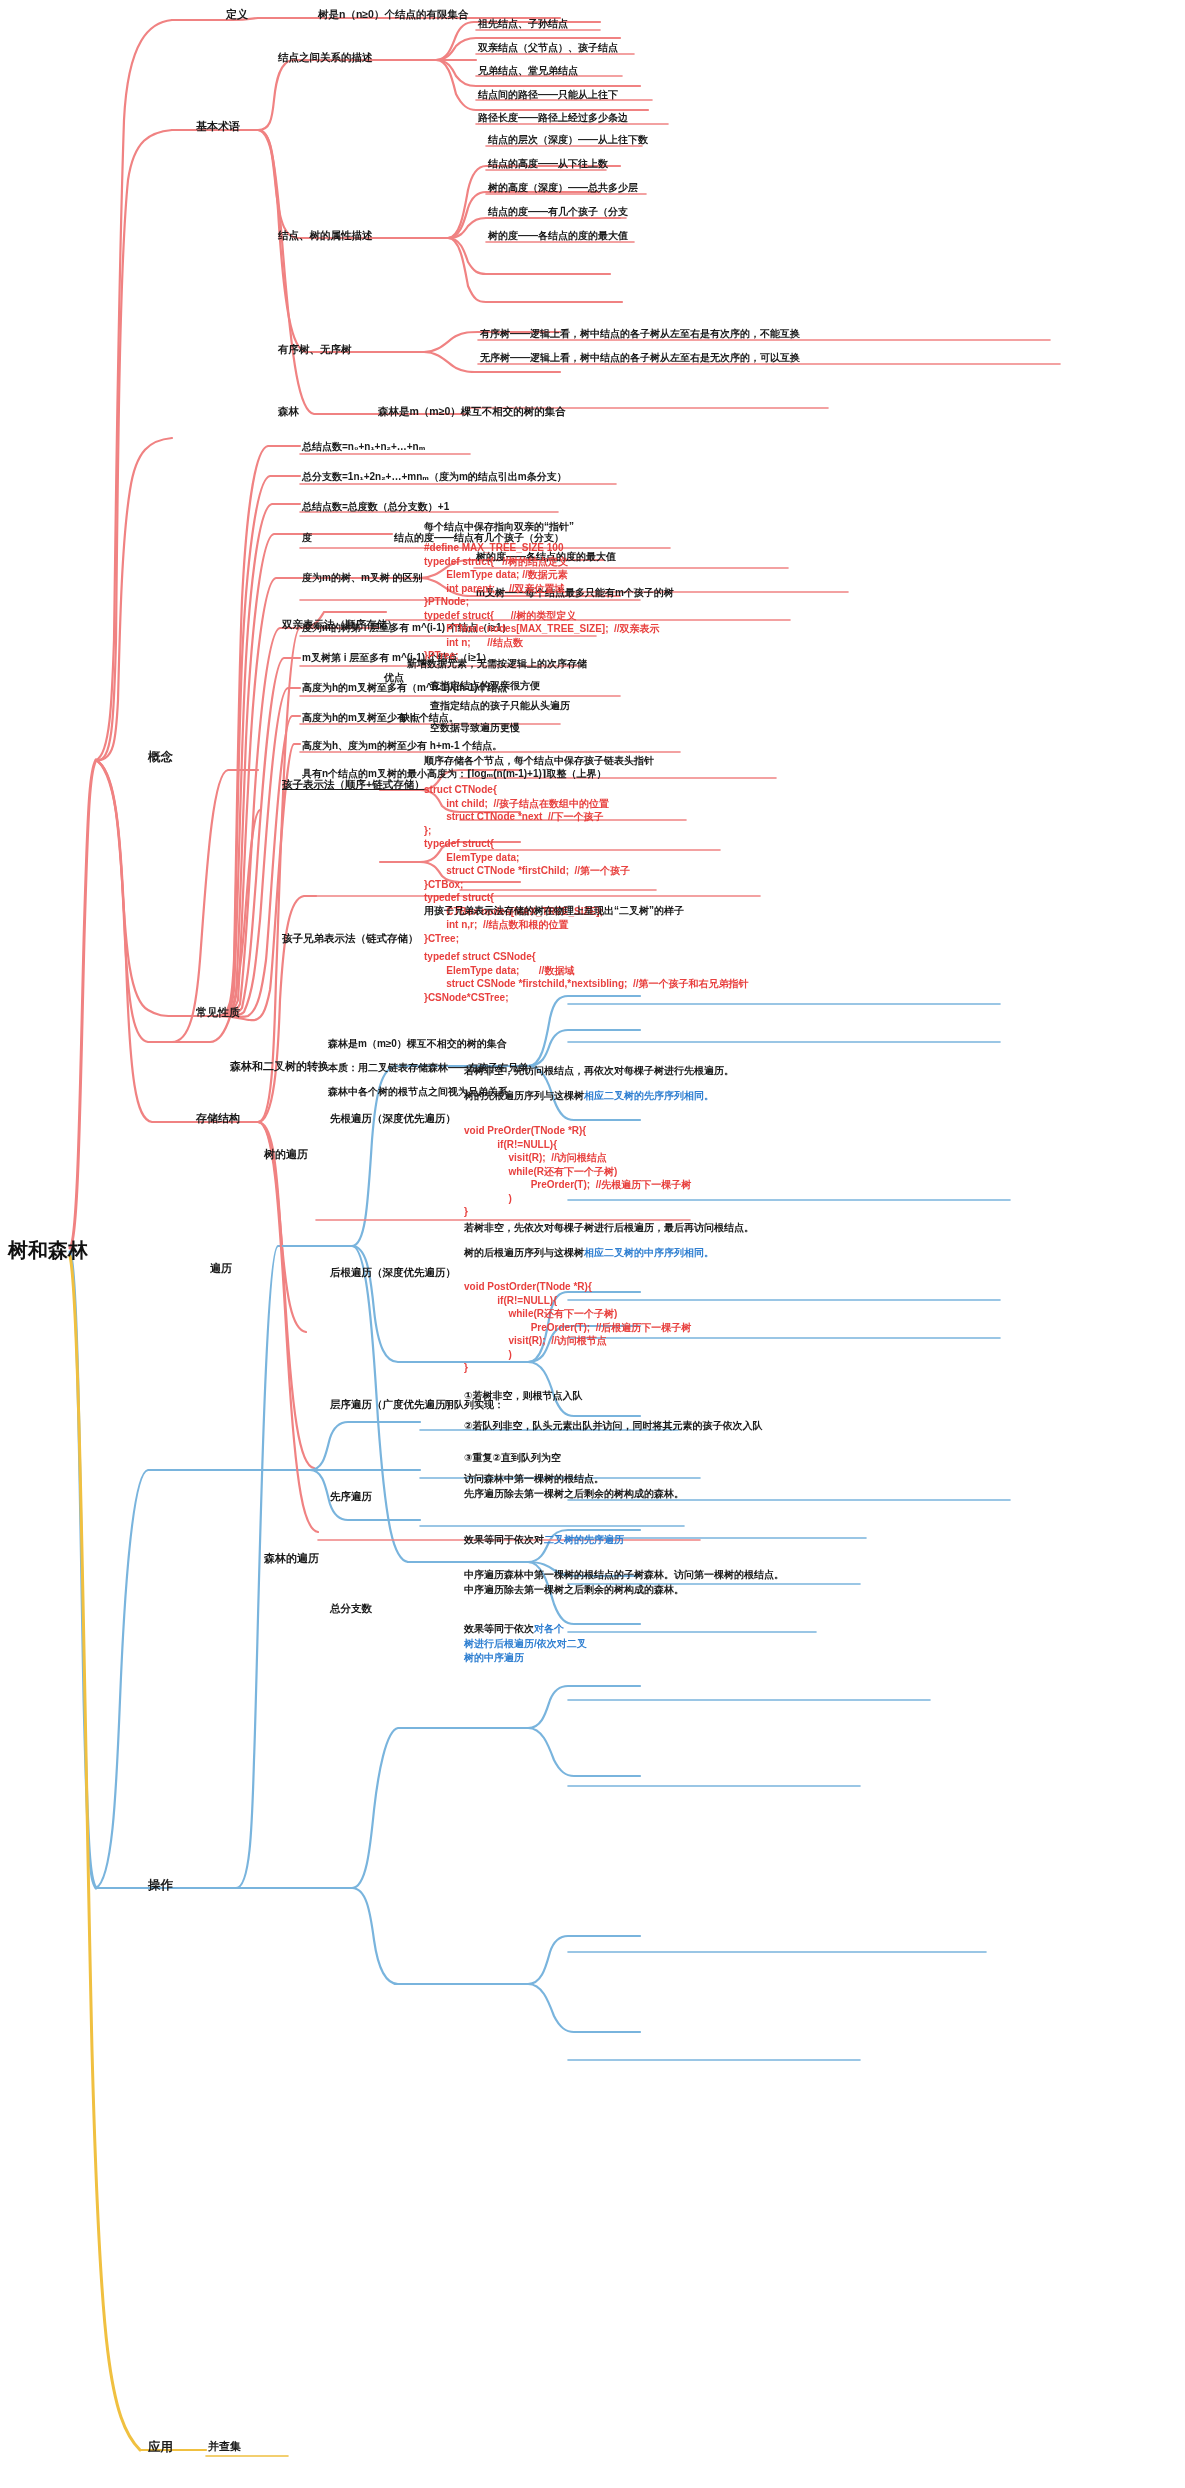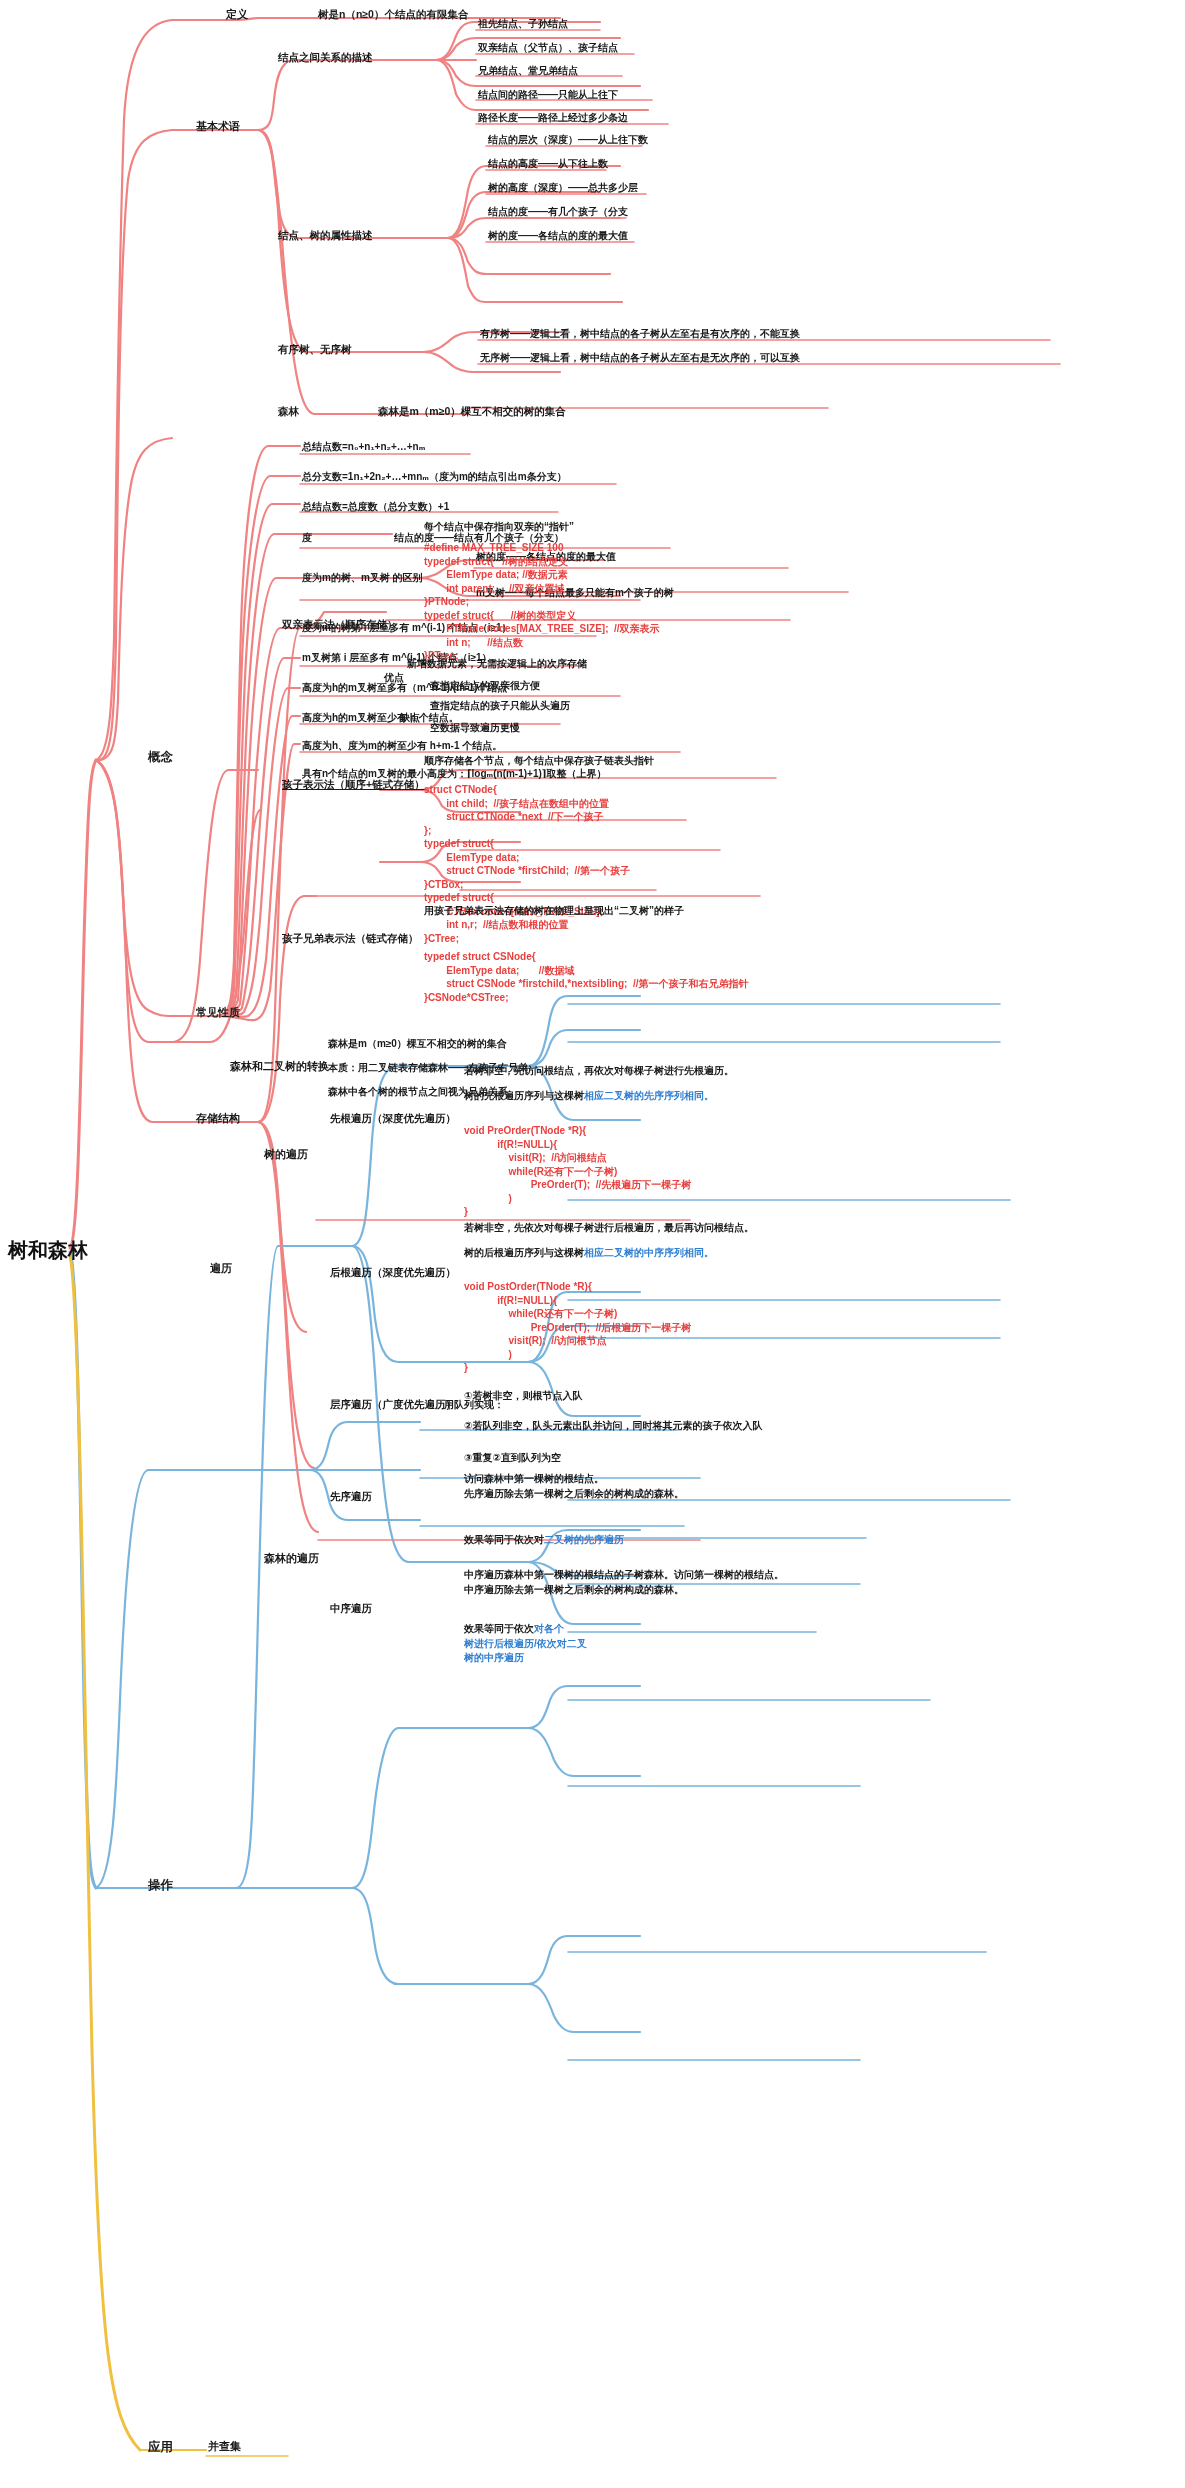--- a/index.html
+++ b/index.html
@@ -456,21 +456,21 @@
   <div class="node lvl4" style="left:464px; top:1390px;">①若树非空，则根节点入队</div>
   <div class="node lvl4" style="left:464px; top:1420px;">②若队列非空，队头元素出队并访问，同时将其元素的孩子依次入队</div>
   <div class="node lvl4" style="left:464px; top:1452px;">③重复②直到队列为空</div>
 
   <div class="node lvl2" style="left:264px; top:1552px;">森林的遍历</div>
   <div class="node lvl3" style="left:330px; top:1490px;">先序遍历</div>
   <div class="node lvl4" style="left:464px; top:1472px; line-height:1.45;">访问森林中第一棵树的根结点。
 先序遍历除去第一棵树之后剩余的树构成的森林。</div>
   <div class="node lvl4" style="left:464px; top:1534px;"><span>效果等同于依次对</span><span class="hl-blue">二叉树的先序遍历</span></div>
 
-  <div class="node lvl3" style="left:330px; top:1602px;">中序遍历</div>
+  <div class="node lvl3" style="left:330px; top:1602px;">总分支数</div>
   <div class="node lvl4" style="left:464px; top:1568px; line-height:1.45;">中序遍历森林中第一棵树的根结点的子树森林。访问第一棵树的根结点。
 中序遍历除去第一棵树之后剩余的树构成的森林。</div>
   <div class="node lvl4" style="left:464px; top:1622px; line-height:1.45;"><span>效果等同于依次</span><span class="hl-blue">对各个
 树进行后根遍历/依次对二叉
 树的中序遍历</span></div>
 
   <div class="node lvl2" style="left:208px; top:2440px;">并查集</div>
 
 </div>
 

